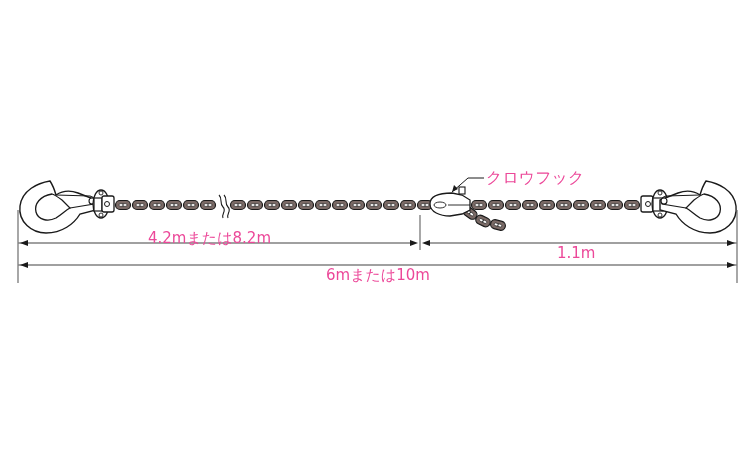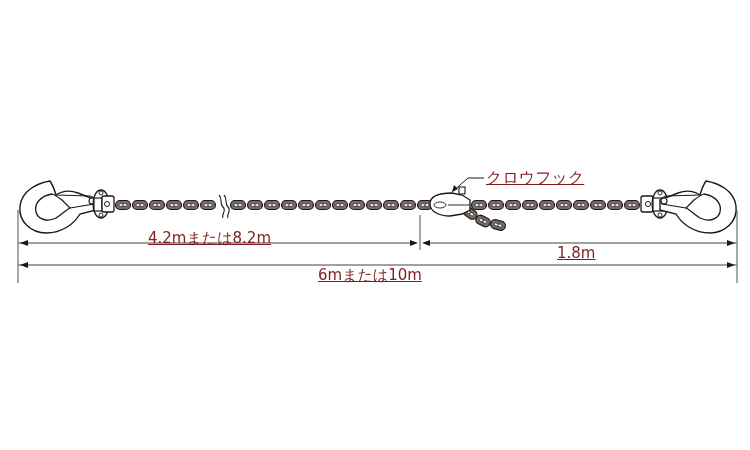--- a/index.html
+++ b/index.html
@@ -1,18 +1,18 @@
 <!DOCTYPE html>
 <html><head>
   <meta charset="utf-8">
   <style>
     html, body { margin: 0; padding: 0; background: #ffffff; }
     body { width: 750px; height: 450px; position: relative; overflow: hidden; font-family: "DejaVu Sans", "Liberation Sans", sans-serif; }
     #diagram { position: absolute; left: 0; top: 0; width: 750px; height: 450px; }
-    .label { position: absolute; font-size: 15px; color: #7f1d1d; white-space: nowrap; line-height: 1; text-decoration: underline; }
+    .label { position: absolute; font-size: 15px; color: #ec4899; white-space: nowrap; line-height: 1; }
   </style>
 </head>
 <body>
 
 <svg id="diagram" viewBox="0 0 750 450" xmlns="http://www.w3.org/2000/svg">
   <defs>
     <g id="link">
       <rect x="-7.5" y="-4.5" width="15" height="9" rx="4.5" ry="4.5" fill="#7a6a66" stroke="#1a1a1a" stroke-width="1.2"></rect>
       <rect x="-4" y="-1.3" width="8" height="2.6" rx="1.3" fill="#ffffff" stroke="#1a1a1a" stroke-width="0.6"></rect>
       <line x1="0" y1="-1.3" x2="0" y2="1.3" stroke="#1a1a1a" stroke-width="1"></line>
@@ -134,14 +134,14 @@
 
   <g>
     <line x1="18" y1="265" x2="737" y2="265" stroke="#808080" stroke-width="1.6"></line>
     <polygon points="20,265 28,262 28,268" fill="#1a1a1a"></polygon>
     <polygon points="735,265 727,262 727,268" fill="#1a1a1a"></polygon>
   </g>
 </svg>
 
 <div class="label" style="left:486px; top:170px; font-size:16px;">クロウフック</div>
 <div class="label" style="left:148px; top:231px;">4.2mまたは8.2m</div>
-<div class="label" style="left:557px; top:246px;">1.8m</div>
-<div class="label" style="left:318px; top:268px;">6mまたは10m</div>
+<div class="label" style="left:557px; top:246px;">1.1m</div>
+<div class="label" style="left:326px; top:268px;">6mまたは10m</div>
 
 </body></html>

